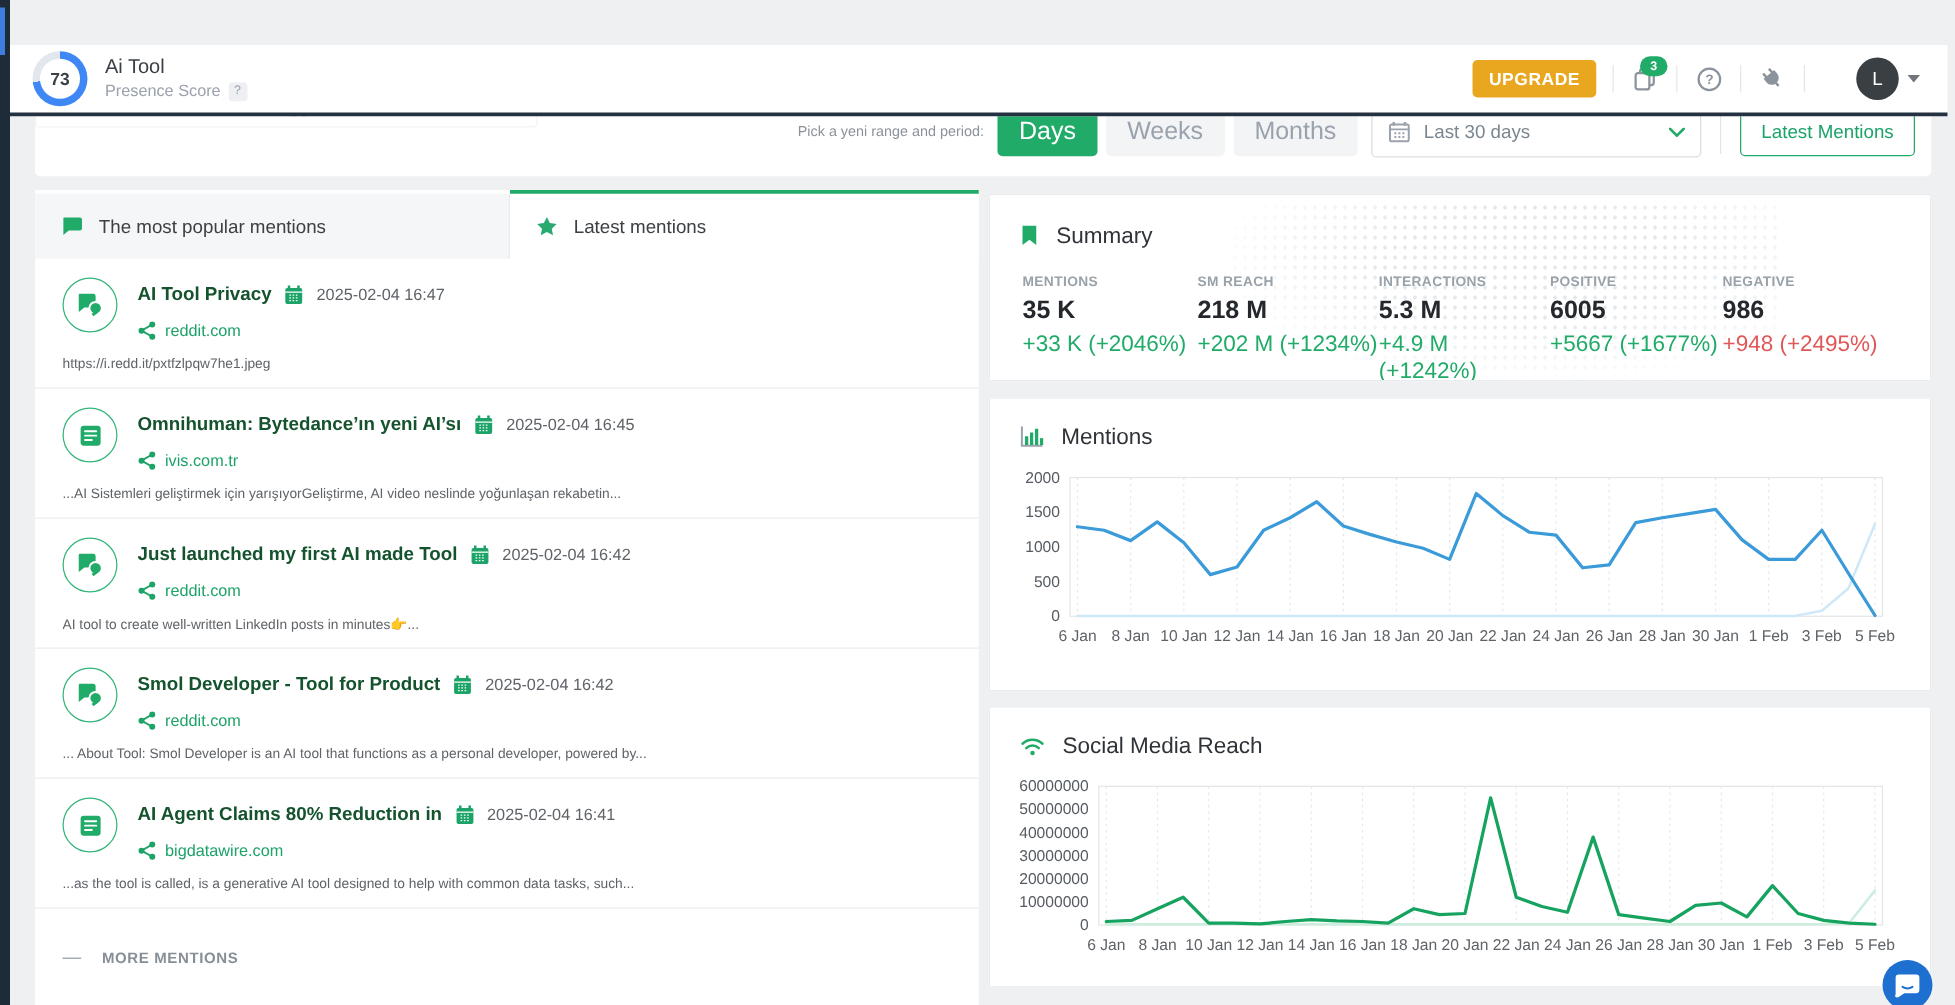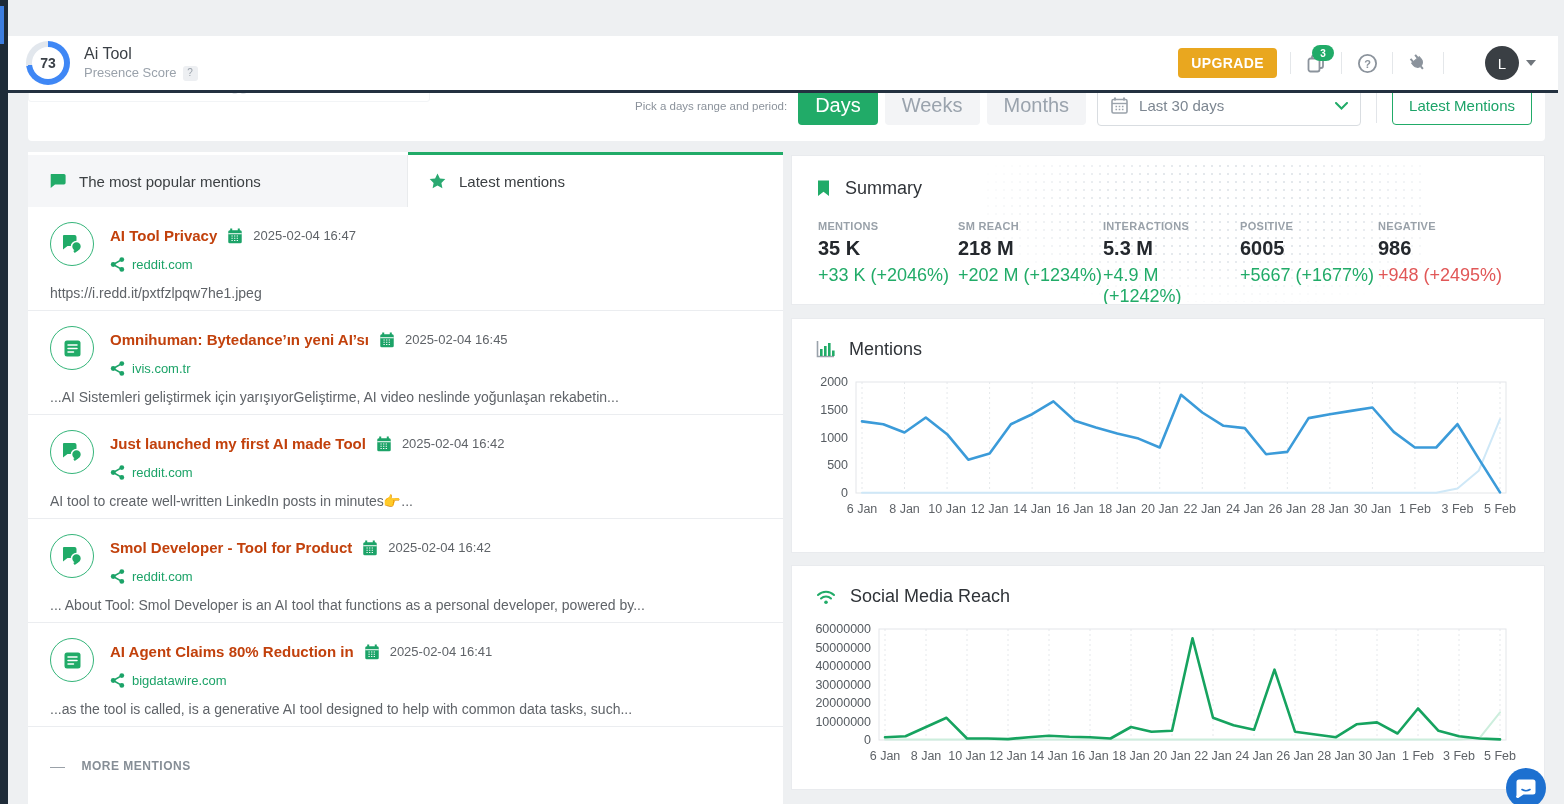--- a/index.html
+++ b/index.html
@@ -56,25 +56,25 @@
   .mentions-panel{position:absolute;left:28px;top:152px;width:755px;height:652px;background:#fff;z-index:2;}
   .tabs{display:flex;height:55px;}
   .tab{display:flex;align-items:center;gap:13px;cursor:pointer;box-sizing:border-box;font-size:15px;color:#3c4043;}
   .tab.inactive{width:380px;background:#f5f6f8;margin-top:3px;height:52px;padding-left:21px;border-right:1px solid #e9ebed;}
   .tab.active{flex:1;background:#fff;border-top:3px solid #21ab68;padding-left:21px;}
   .mention-list{}
   .mention-row{position:relative;height:104px;border-bottom:1px solid #ebedf0;box-sizing:border-box;cursor:pointer;}
   .m-avatar{position:absolute;left:22px;top:15px;width:44px;height:44px;border-radius:50%;
     border:1.5px solid #35b57a;box-sizing:border-box;display:flex;align-items:center;justify-content:center;background:#fff;}
   .m-line1{position:absolute;left:82px;top:20px;display:flex;align-items:center;gap:10px;white-space:nowrap;}
-  .m-title{font-size:15px;font-weight:bold;color:#c2410c;}
+  .m-title{font-size:15px;font-weight:bold;color:#14532d;}
   .m-date{font-size:13px;color:#5f6368;}
   .m-line2{position:absolute;left:82px;top:50px;display:flex;align-items:center;gap:7px;}
   .m-source{font-size:13px;color:#1ca368;}
-  .m-snippet{position:absolute;left:22px;top:78px;width:715px;font-size:14px;color:#5f6368;
+  .m-snippet{position:absolute;left:22px;top:78px;width:715px;font-size:11px;color:#5f6368;
     white-space:nowrap;overflow:hidden;text-overflow:ellipsis;}
   .list-footer{height:76px;position:relative;}
   .more-mentions{position:absolute;left:22px;top:30px;display:flex;align-items:center;gap:16px;cursor:pointer;
     font-size:12px;font-weight:bold;letter-spacing:.5px;color:#868e96;}
   .more-dash{color:#9aa1a8;font-size:15px;font-weight:normal;}
   
   .card{position:absolute;background:#fff;border:1px solid #e9ebee;box-sizing:border-box;z-index:2;}
   .card-title{display:flex;align-items:center;gap:14px;font-size:18px;color:#2f3338;}
   .summary-card{left:791px;top:155px;width:754px;height:150px;padding:22px 0 0 24px;overflow:hidden;}
   .world-dots{position:absolute;right:120px;top:6px;width:440px;height:140px;
@@ -144,21 +144,21 @@
     </div>
     <div class="hdr-divider"></div>
     <div class="avatar-wrap">
       <div class="avatar">L</div>
       <div class="caret"></div>
     </div>
   </div>
 </div>
 
 <div class="filter-panel">
-  <span class="filter-label">Pick a days range and period:</span>
+  <span class="filter-label">Pick a yeni range and period:</span>
   <button class="seg-btn active">Days</button>
   <button class="seg-btn">Weeks</button>
   <button class="seg-btn">Months</button>
   <div class="date-select">
     <svg width="19" height="19" viewBox="0 0 19 19">
       <path d="M5 1.5v3M14 1.5v3" stroke="#9aa2ab" stroke-width="2" fill="none"></path>
       <rect x="2" y="3.5" width="15" height="13.5" rx="1.5" fill="none" stroke="#9aa2ab" stroke-width="1.6"></rect>
       <path d="M2 7.5h15" stroke="#9aa2ab" stroke-width="1.4"></path>
       <path d="M5.5 10.5h8M5.5 13.5h8" stroke="#9aa2ab" stroke-width="1.6" stroke-dasharray="1.6 1.6"></path>
     </svg>

